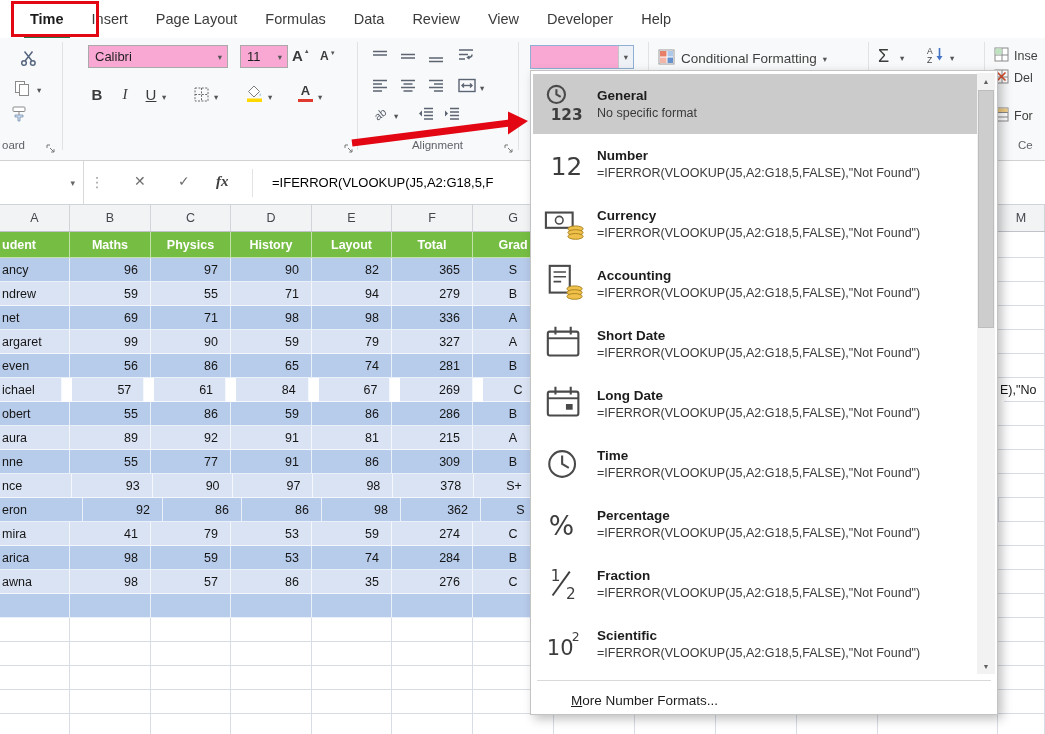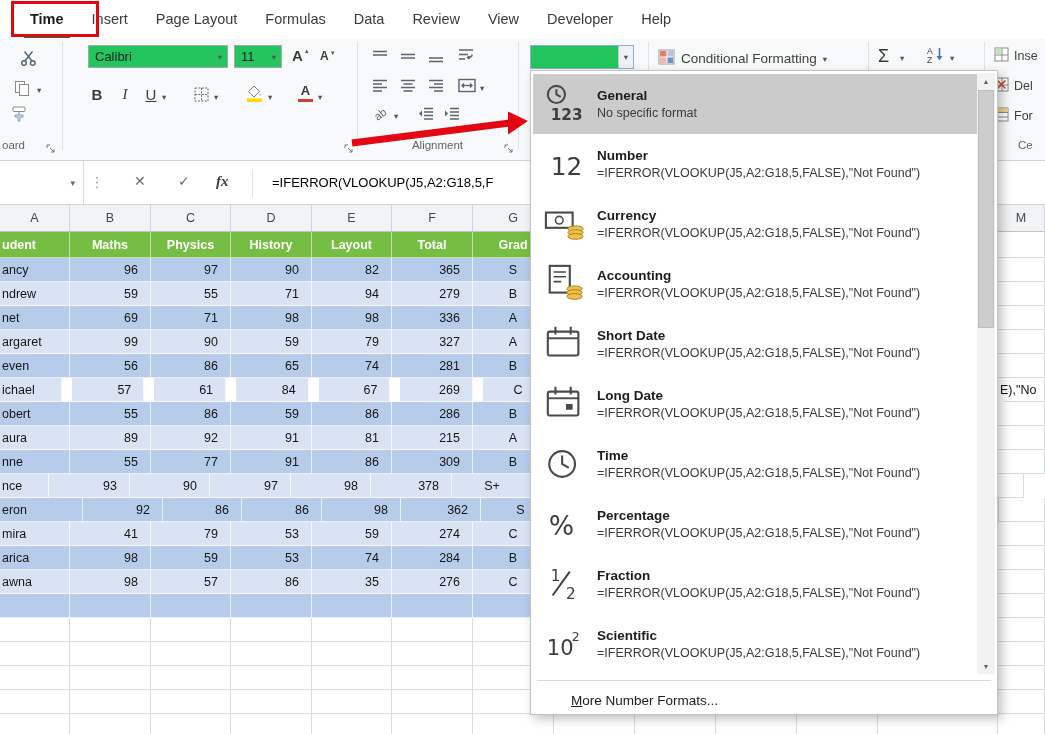--- a/index.html
+++ b/index.html
@@ -14,21 +14,21 @@
   .tab.active::after{content:"";position:absolute;left:8px;right:8px;bottom:0;height:3px;background:var(--excel-green);}
   
   .ribbon{position:absolute;left:0;top:38px;width:1045px;height:123px;background:#f8f9fa;
           border-bottom:1px solid #d2d2d2;z-index:10;box-sizing:border-box;}
   .rabs{position:absolute;display:inline-flex;align-items:center;}
   .vsep{position:absolute;top:4px;height:108px;width:1px;background:#e2e2e2;}
   .grp-label{position:absolute;top:101px;font-size:11.5px;color:#5f6368;text-align:center;}
   .grp-label.left{text-align:left;}
   .launcher{position:absolute;top:103px;width:11px;height:11px;}
   .caret{position:absolute;font-size:8.5px;color:#555;line-height:8px;}
-  .cbox{position:absolute;background:#22c55e;border:1px solid #a9a9a9;height:23px;box-sizing:border-box;
+  .cbox{position:absolute;background:#f9a8d4;border:1px solid #a9a9a9;height:23px;box-sizing:border-box;
         display:flex;align-items:center;font-size:13px;color:#1f1f1f;padding-left:6px;}
   .cbx-caret{margin-left:auto;font-size:8.5px;color:#555;padding:0 5px;align-self:stretch;display:flex;align-items:center;}
   .numbox{border:1px solid #8fb0d4;padding-left:0;}
   .numbox .cbx-caret{background:#eef1f5;border-left:1px solid #c6c6c6;}
   .fmt{position:absolute;font-size:15px;color:#3b3b3b;width:18px;text-align:center;}
   .fmt.b{font-weight:700;}
   .fmt.i{font-style:italic;font-family:"Liberation Serif",serif;}
   .fmt.u{text-decoration:underline;}
   .af{position:absolute;display:inline-flex;align-items:flex-start;gap:1px;color:#3b3b3b;}
   .af b{font-weight:700;}
@@ -148,21 +148,21 @@
           <path d="M4 4l4 4"></path>
           <path d="M8 5.2V8H5.2"></path>
         </svg>
     </span>
     <div class="vsep" style="left:62px"></div>
 
     <div class="cbox" style="left:88px;top:7px;width:140px">
       <span>Calibri</span>
       <span class="cbx-caret">▾</span>
     </div>
-    <div class="cbox" style="left:234px;top:7px;width:48px">
+    <div class="cbox" style="left:240px;top:7px;width:48px">
       <span>11</span>
       <span class="cbx-caret">▾</span>
     </div>
     <span class="af" style="left:292px;top:9px">
         <b style="font-size:15px">A</b>
         <span class="tiny">▲</span>
       </span>
     <span class="af" style="left:320px;top:11px">
         <b style="font-size:12px">A</b>
         <span class="tiny">▼</span>
@@ -310,21 +310,21 @@
     <div class="cellsbtn" style="left:994px;top:9px">
       <span>
         <svg width="15" height="15" viewBox="0 0 15 15">
             <rect x="1" y="1" width="13" height="13" fill="#fff" stroke="#8a8a8a"></rect>
             <path d="M1 8h13M8 1v13" stroke="#8a8a8a"></path>
             <rect x="1.5" y="1.5" width="6" height="6" fill="#bfe3c0"></rect>
           </svg>
       </span>
       <span>Inse</span>
     </div>
-    <div class="cellsbtn" style="left:994px;top:39px">
+    <div class="cellsbtn" style="left:994px;top:31px">
       <span>
         <svg width="15" height="15" viewBox="0 0 15 15">
             <rect x="1" y="1" width="13" height="13" fill="#fff" stroke="#8a8a8a"></rect>
             <path d="M1 8h13M8 1v13" stroke="#8a8a8a"></path>
             <path d="M3.5 3.5l8 8M11.5 3.5l-8 8" stroke="#d24726" stroke-width="1.6"></path>
           </svg>
       </span>
       <span>Del</span>
     </div>
     <div class="cellsbtn" style="left:994px;top:69px">
@@ -513,21 +513,21 @@
           <div class="gc bd ar" style="width: 81px;">309</div>
           <div class="gc bd ac" style="width: 81px;">B</div>
           <div class="gc empty" style="width: 81px;"></div>
           <div class="gc empty" style="width: 81px;"></div>
           <div class="gc empty" style="width: 81px;"></div>
           <div class="gc empty" style="width: 81px;"></div>
           <div class="gc empty" style="width: 120px;"></div>
           <div class="gc empty" style="width: 47px;"></div>
         </div>
         <div class="grow" style="height: 24px;">
-          <div class="gc bl al" style="width: 49px;">nce</div>
+          <div class="gc bl al" style="width: 72px;">nce</div>
           <div class="gc bl ar" style="width: 81px;">93</div>
           <div class="gc bl ar" style="width: 80px;">90</div>
           <div class="gc bl ar" style="width: 81px;">97</div>
           <div class="gc bl ar" style="width: 80px;">98</div>
           <div class="gc bl ar" style="width: 81px;">378</div>
           <div class="gc bl ac" style="width: 81px;">S+</div>
           <div class="gc empty" style="width: 81px;"></div>
           <div class="gc empty" style="width: 81px;"></div>
           <div class="gc empty" style="width: 81px;"></div>
           <div class="gc empty" style="width: 81px;"></div>

